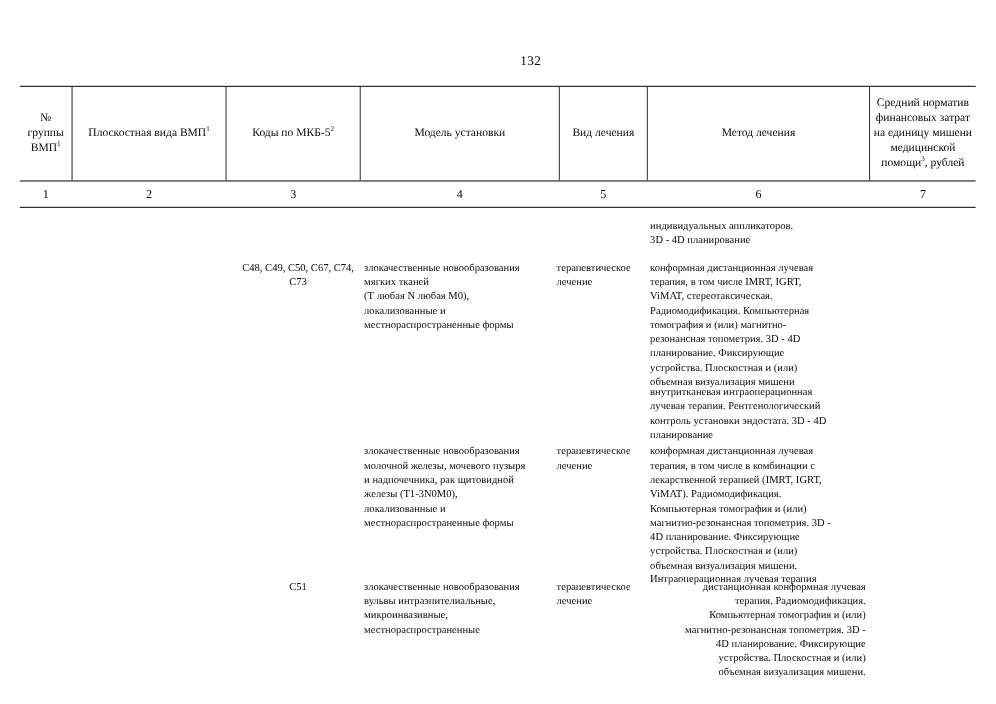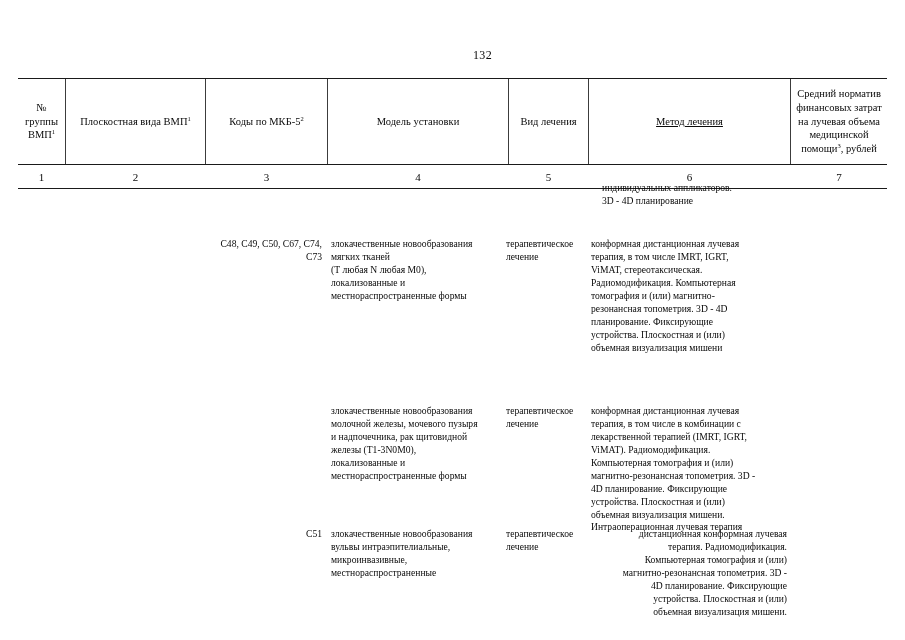--- a/index.html
+++ b/index.html
@@ -98,21 +98,21 @@
   }
 
   .cell {
     position: absolute;
     font-size: 9.6px;
     line-height: 1.35;
     text-align: left;
     white-space: pre-line;
   }
 
-  .col-codes   { left: 196px;  width: 126px; text-align: right; }
+  .col-codes   { left: 208px;  width: 126px; text-align: center; }
   .col-model   { left: 331px;  width: 172px; font-family: Liberation Serif, serif; }
   .col-kind    { left: 506px;  width: 78px;  }
   .col-method  { left: 591px;  width: 196px; }
 </style>
 </head>
 <body>
 
 <div class="page-number">132</div>
 
 <div class="table-wrap">
@@ -141,40 +141,40 @@
   </div>
 
   <div class="hdr-cell" style="left:310px;width:180px;">
     <span class="inner">Модель установки</span>
   </div>
 
   <div class="hdr-cell" style="left:491px;width:79px;">
     <span class="inner">Вид лечения</span>
   </div>
 
-  <div class="hdr-cell" style="left:571px;width:201px;text-decoration:underline;">
+  <div class="hdr-cell" style="left:571px;width:201px;">
     <span class="inner">Метод лечения</span>
   </div>
 
   <div class="hdr-cell" style="left:773px;width:96px;">
-    <span class="inner"><span>Средний норматив финансовых затрат на лучевая объема медицинской помощи</span><sup>3</sup><span>, рублей</span></span>
+    <span class="inner"><span>Средний норматив финансовых затрат на единицу мишени медицинской помощи</span><sup>3</sup><span>, рублей</span></span>
   </div>
 
   <div class="numrow" style="left:0px;width:47px;">1</div>
   <div class="numrow" style="left:48px;width:139px;">2</div>
   <div class="numrow" style="left:188px;width:121px;">3</div>
   <div class="numrow" style="left:310px;width:180px;">4</div>
   <div class="numrow" style="left:491px;width:79px;">5</div>
   <div class="numrow" style="left:571px;width:201px;">6</div>
   <div class="numrow" style="left:773px;width:96px;">7</div>
 </div>
 
 <div class="body-area">
 
-  <div class="cell col-method" style="top:182px;margin-left:11px;">индивидуальных аппликаторов.
+  <div class="cell col-method" style="top:200px;">индивидуальных аппликаторов.
 3D - 4D планирование</div>
 
   <div class="cell col-codes" style="top:238px;">C48, C49, C50, C67, C74,
 C73</div>
   <div class="cell col-model" style="top:238px;">злокачественные новообразования
 мягких тканей
 (Т любая N любая М0),
 локализованные и
 местнораспространенные формы</div>
   <div class="cell col-kind" style="top:238px;">терапевтическое
@@ -182,20 +182,24 @@
   <div class="cell col-method" style="top:238px;">конформная дистанционная лучевая
 терапия, в том числе IMRT, IGRT,
 ViMAT, стереотаксическая.
 Радиомодификация. Компьютерная
 томография и (или) магнитно-
 резонансная топометрия. 3D - 4D
 планирование. Фиксирующие
 устройства. Плоскостная и (или)
 объемная визуализация мишени</div>
 
+  <div class="cell col-method" style="top:351px;">внутритканевая интраоперационная
+лучевая терапия. Рентгенологический
+контроль установки эндостата. 3D - 4D
+планирование</div>
 
   <div class="cell col-model" style="top:405px;">злокачественные новообразования
 молочной железы, мочевого пузыря
 и надпочечника, рак щитовидной
 железы (Т1-3N0M0),
 локализованные и
 местнораспространенные формы</div>
   <div class="cell col-kind" style="top:405px;">терапевтическое
 лечение</div>
   <div class="cell col-method" style="top:405px;">конформная дистанционная лучевая

